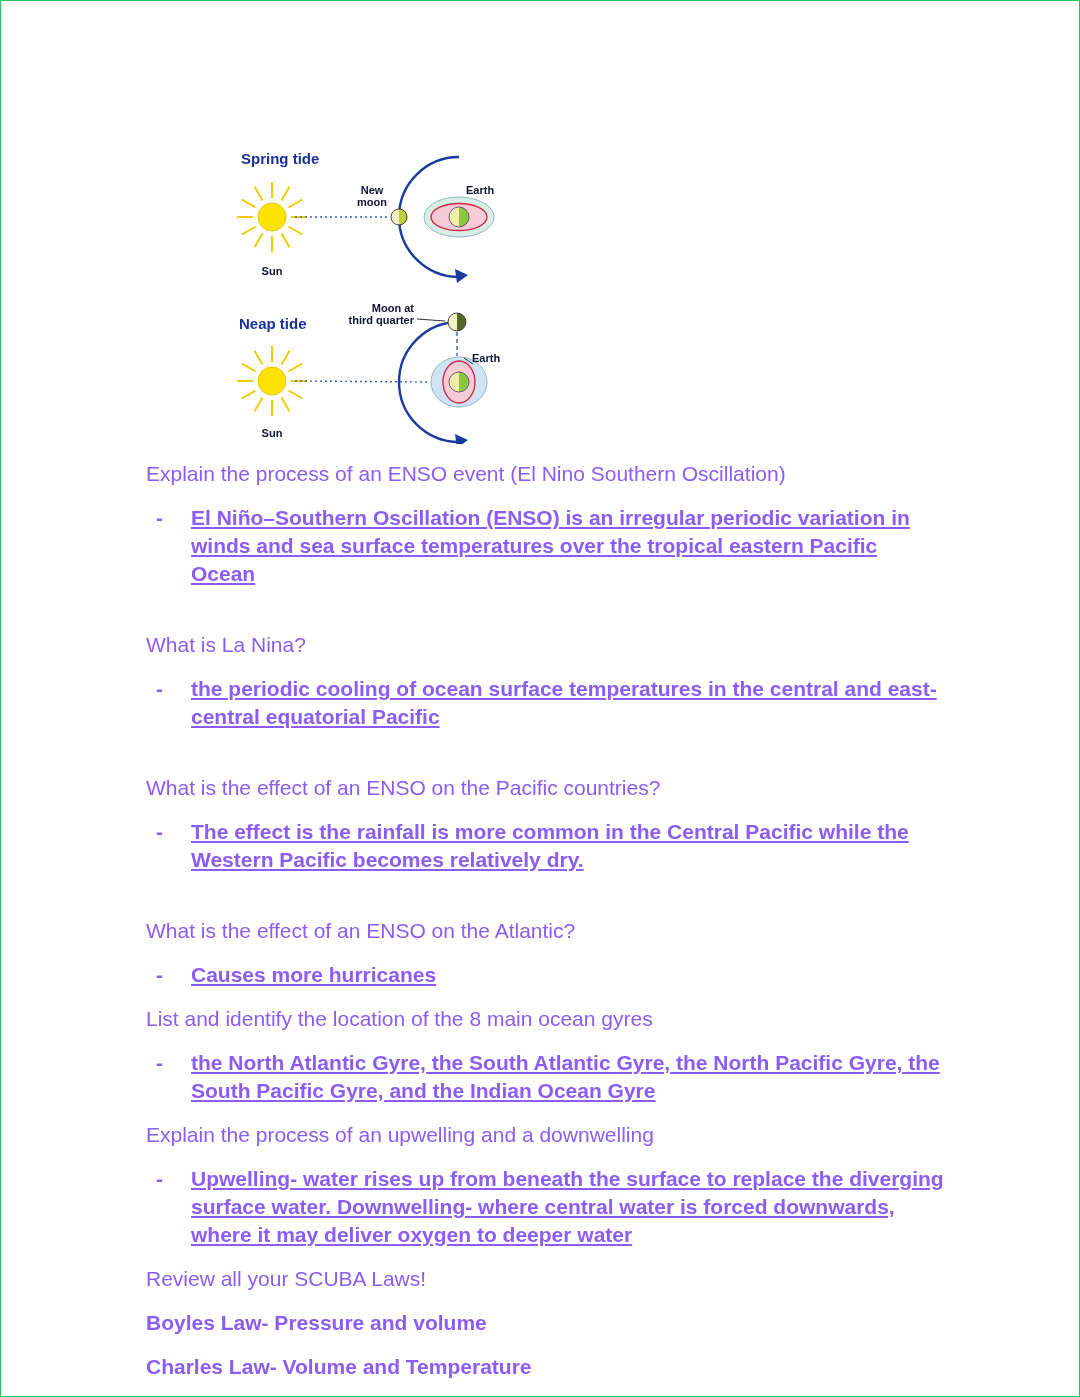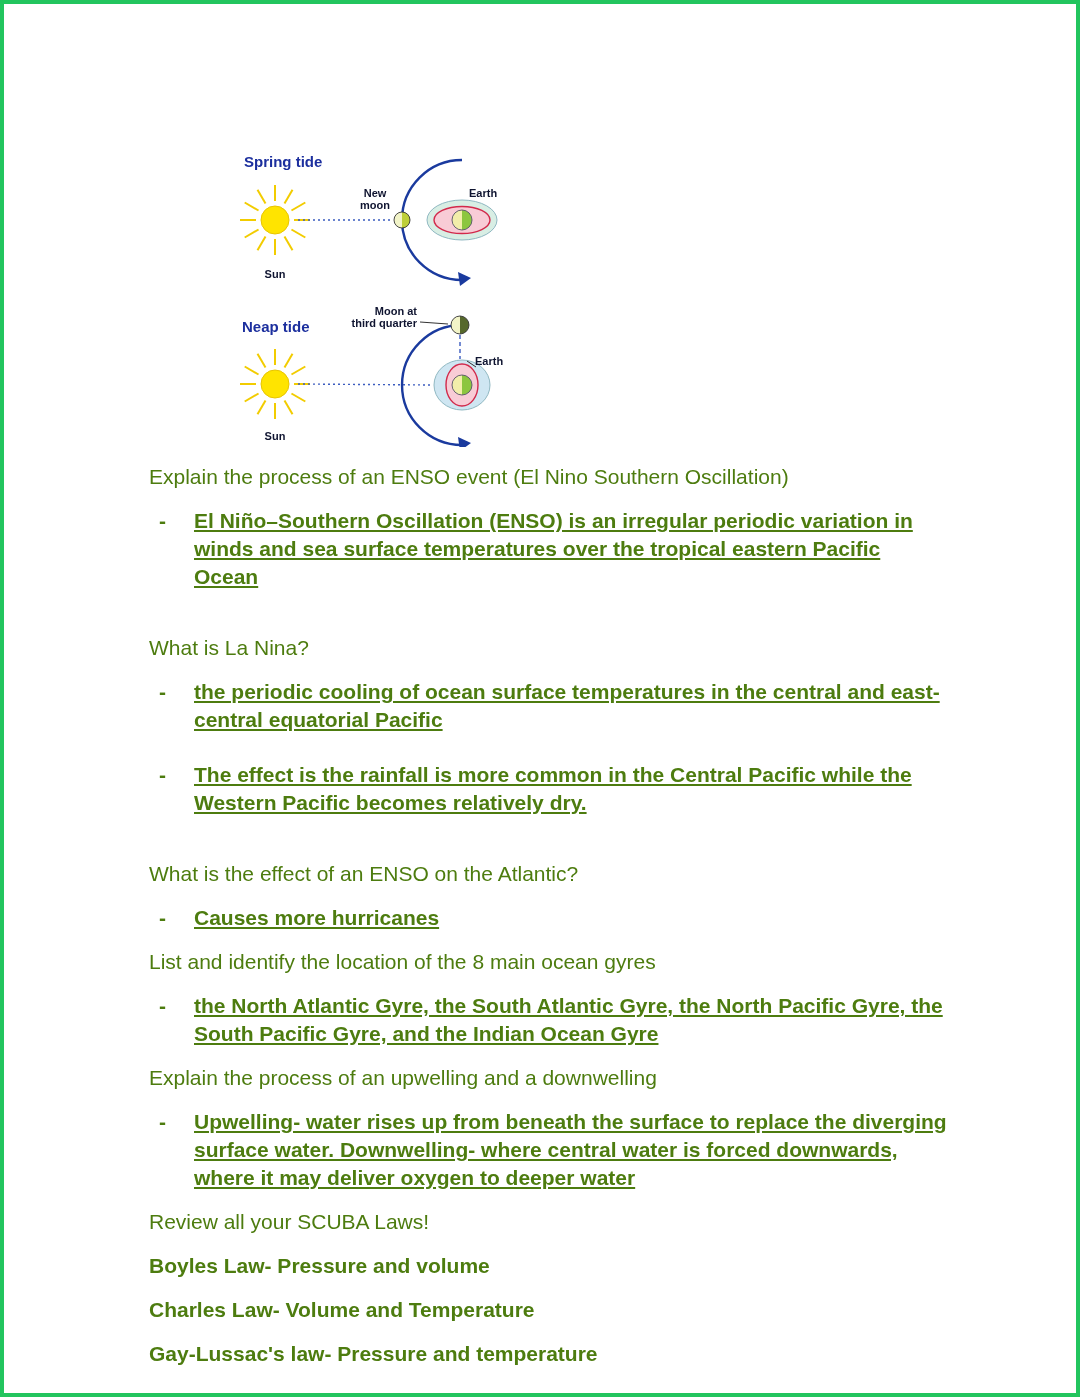--- a/index.html
+++ b/index.html
@@ -2,24 +2,24 @@
 <html><head>
 <meta charset="utf-8">
 <style>
   html, body { margin: 0; padding: 0; background: #ffffff; }
   .page {
     position: relative;
     width: 1080px;
     height: 1397px;
     box-sizing: border-box;
     background: #ffffff;
-    border: 4px solid #22c55e;
+    border: 1px solid #22c55e;
     overflow: hidden;
     font-family: "Liberation Sans", sans-serif;
-    color: #4d7c0f;
+    color: #8b5cf6;
   }
 
   
   .figure { margin: 143px 0 0 228px; width: 290px; height: 300px; }
   .tide-svg { display: block; }
   .svg-title { font-family: "Liberation Sans", sans-serif; font-size: 15px; font-weight: 700; }
   .svg-label { font-family: "Liberation Sans", sans-serif; font-size: 11px; font-weight: 700; fill: #0f1430; }
   .rays line { stroke: #f2cc00; stroke-width: 2; }
   .sun-core { fill: #ffe400; stroke: #e8c500; stroke-width: 1; }
   .dotted { stroke: #3a5bbf; stroke-width: 1.4; stroke-dasharray: 2 3; }
@@ -143,20 +143,21 @@
     </div>
     <div class="spacer"></div>
 
     <p class="q">What is La Nina?</p>
     <div class="a">
       <span class="dash">-</span>
       <span class="atext">the periodic cooling of ocean surface temperatures in the central and east-central equatorial Pacific</span>
     </div>
     <div class="spacer"></div>
 
+    <p class="q">What is the effect of an ENSO on the Pacific countries?</p>
     <div class="a">
       <span class="dash">-</span>
       <span class="atext">The effect is the rainfall is more common in the Central Pacific while the Western Pacific becomes relatively dry.</span>
     </div>
     <div class="spacer"></div>
 
     <p class="q">What is the effect of an ENSO on the Atlantic?</p>
     <div class="a">
       <span class="dash">-</span>
       <span class="atext">Causes more hurricanes</span>

